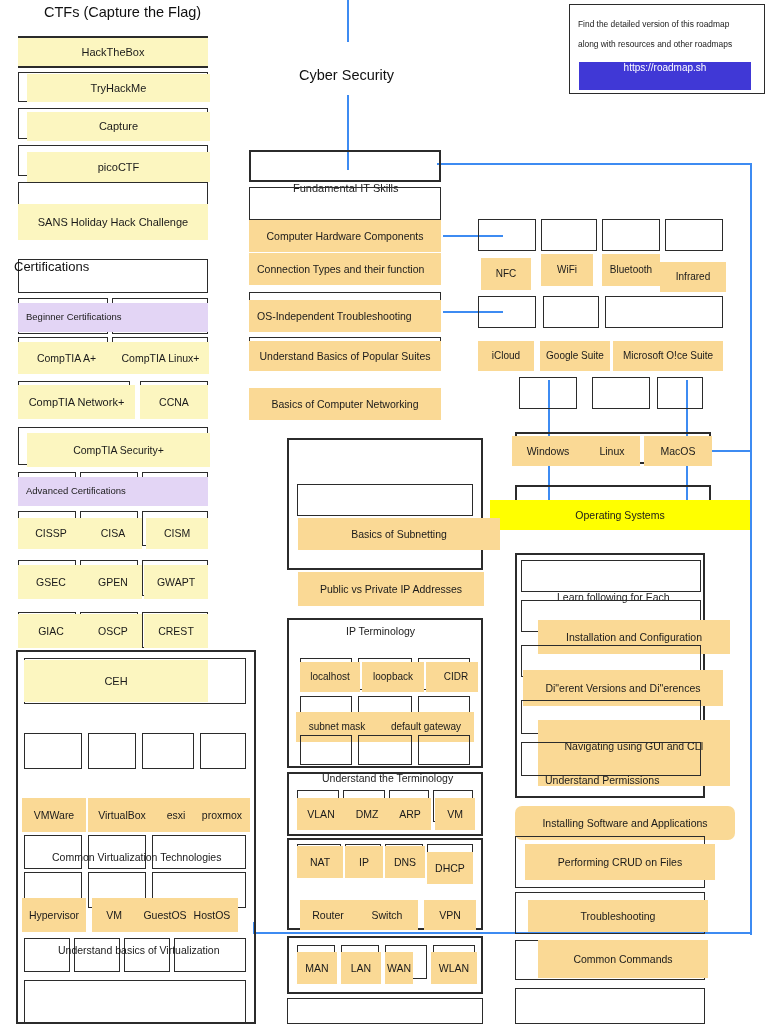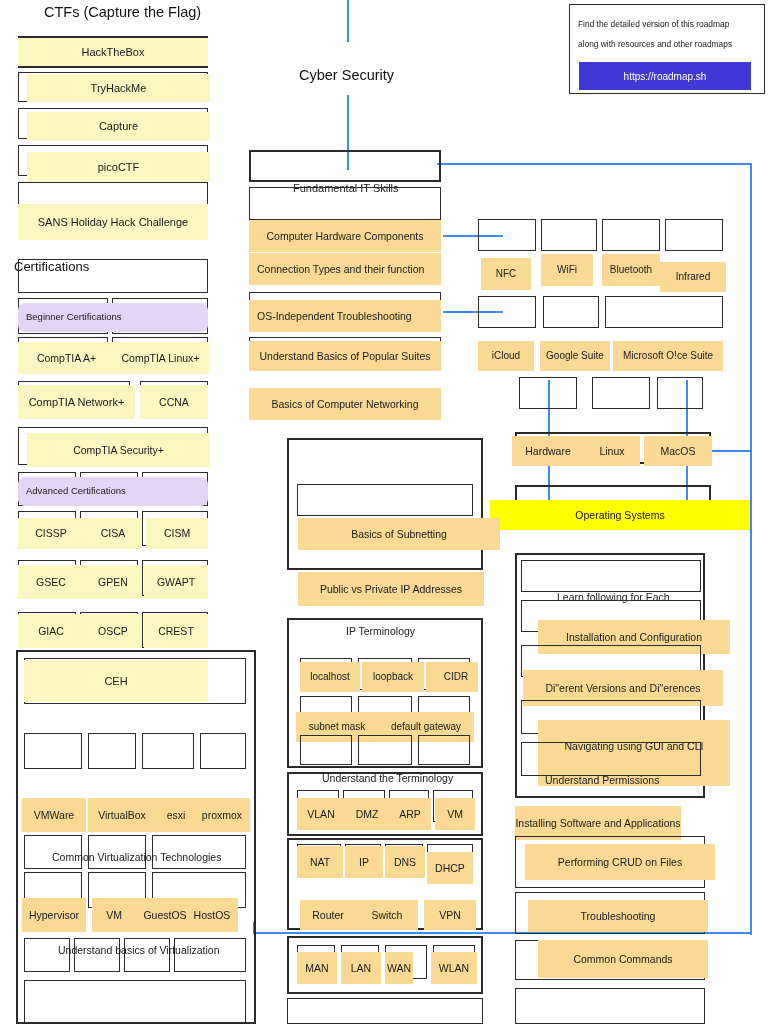--- a/index.html
+++ b/index.html
@@ -23,37 +23,37 @@
     display: flex;
     align-items: center;
     justify-content: center;
     text-align: center;
     color: #1a1a1a;
     white-space: nowrap;
     line-height: 1.15;
   }
   .fill.yellow  { background: #fcf6c0; }
   .fill.tan     { background: #fad995; }
-  .fill.purple  { background: #e3d5f5; border-radius: 7px; }
+  .fill.purple  { background: #e3d5f5; }
   .fill.bright  { background: #ffff00; }
   .plain { position: absolute; color: #1a1a1a; white-space: nowrap; }
 
   .connector { position: absolute; background: #3d8bf2; }
   .connector.h { height: 1.8px; }
   .connector.v { width: 1.8px; }
 
   .title-txt { font-size: 14.5px; color: #111; }
   .heading-txt { font-size: 13px; color: #111; }
 
   
   #banner { position: absolute; left: 569px; top: 4px; width: 196px; height: 90px;
             border: 1.8px solid #2b2b2b; background: #fff; }
   #banner .line { position: absolute; left: 8px; font-size: 8.4px; color: #1a1a1a; }
   #banner-btn { position: absolute; left: 9px; top: 57px; width: 172px; height: 28px;
-                background: #4038d6; display: flex; align-items: center; justify-content: center; }
+                background: #4038d6; display: flex; align-items: flex-start; justify-content: center; }
   #banner-btn span { color: #fff; font-size: 10px; }
 </style>
 </head>
 <body>
 
 <div id="root">
 
   <div class="connector v" style="left:347px; top:0; height:42px;"></div>
   <div class="connector v" style="left:347px; top:95px; height:75px;"></div>
   <div class="connector h" style="left:437px; top:163px; width:314px;"></div>
@@ -207,21 +207,21 @@
 
   <div class="fill tan" style="left:478px; top:341px; width:56px; height:30px; font-size:10px;">iCloud</div>
   <div class="fill tan" style="left:540px; top:341px; width:70px; height:30px; font-size:10px;">Google Suite</div>
   <div class="fill tan" style="left:613px; top:341px; width:110px; height:30px; font-size:10px;">Microsoft O!ce Suite</div>
 
   <div class="box" style="left:519px; top:377px; width:58px; height:32px;"></div>
   <div class="box" style="left:592px; top:377px; width:58px; height:32px;"></div>
   <div class="box" style="left:657px; top:377px; width:46px; height:32px;"></div>
 
   <div class="box thick" style="left:515px; top:432px; width:196px; height:32px;"></div>
-  <div class="fill tan" style="left:512px; top:436px; width:72px; height:30px; font-size:10.5px;">Hardware</div>
+  <div class="fill tan" style="left:512px; top:436px; width:72px; height:30px; font-size:10.5px;">Windows</div>
   <div class="fill tan" style="left:584px; top:436px; width:56px; height:30px; font-size:10.5px;">Linux</div>
   <div class="fill tan" style="left:644px; top:436px; width:68px; height:30px; font-size:10.5px;">MacOS</div>
 
   <div class="box thick" style="left:515px; top:485px; width:196px; height:32px;"></div>
   <div class="fill bright" style="left:490px; top:500px; width:260px; height:30px; font-size:10.5px;">Operating Systems</div>
 
   <div class="box thick" style="left:515px; top:553px; width:190px; height:245px;"></div>
   <div class="box" style="left:521px; top:560px; width:180px; height:32px;"></div>
   <div class="plain" style="left:557px; top:591px; font-size:10.5px;">Learn following for Each</div>
 
@@ -230,21 +230,21 @@
 
   <div class="box" style="left:521px; top:645px; width:180px; height:32px;"></div>
   <div class="fill tan" style="left:523px; top:670px; width:200px; height:36px; font-size:10.5px;">Di"erent Versions and Di"erences</div>
 
   <div class="box" style="left:521px; top:700px; width:180px; height:34px;"></div>
   <div class="fill tan" style="left:538px; top:720px; width:192px; height:66px; align-items:flex-start; padding-top:20px; font-size:10.5px;">Navigating using GUI and CLI</div>
   <div class="plain" style="left:545px; top:774px; font-size:10.5px;">Understand Permissions</div>
 
   <div class="box" style="left:521px; top:742px; width:180px; height:34px;"></div>
 
-  <div class="fill tan" style="left:515px; top:806px; width:166px; height:34px; font-size:10.5px;">Installing Software and Applications</div>
+  <div class="fill tan" style="left:515px; top:806px; width:220px; height:34px; font-size:10.5px;border-radius:7px;">Installing Software and Applications</div>
 
   <div class="box" style="left:515px; top:836px; width:190px; height:52px;"></div>
   <div class="fill tan" style="left:525px; top:844px; width:190px; height:36px; font-size:10.5px;">Performing CRUD on Files</div>
 
   <div class="box" style="left:515px; top:892px; width:190px; height:42px;"></div>
   <div class="fill tan" style="left:528px; top:900px; width:180px; height:32px; font-size:10.5px;">Troubleshooting</div>
 
   <div class="box" style="left:515px; top:940px; width:190px; height:40px;"></div>
   <div class="fill tan" style="left:538px; top:940px; width:170px; height:38px; font-size:10.5px;">Common Commands</div>
 

